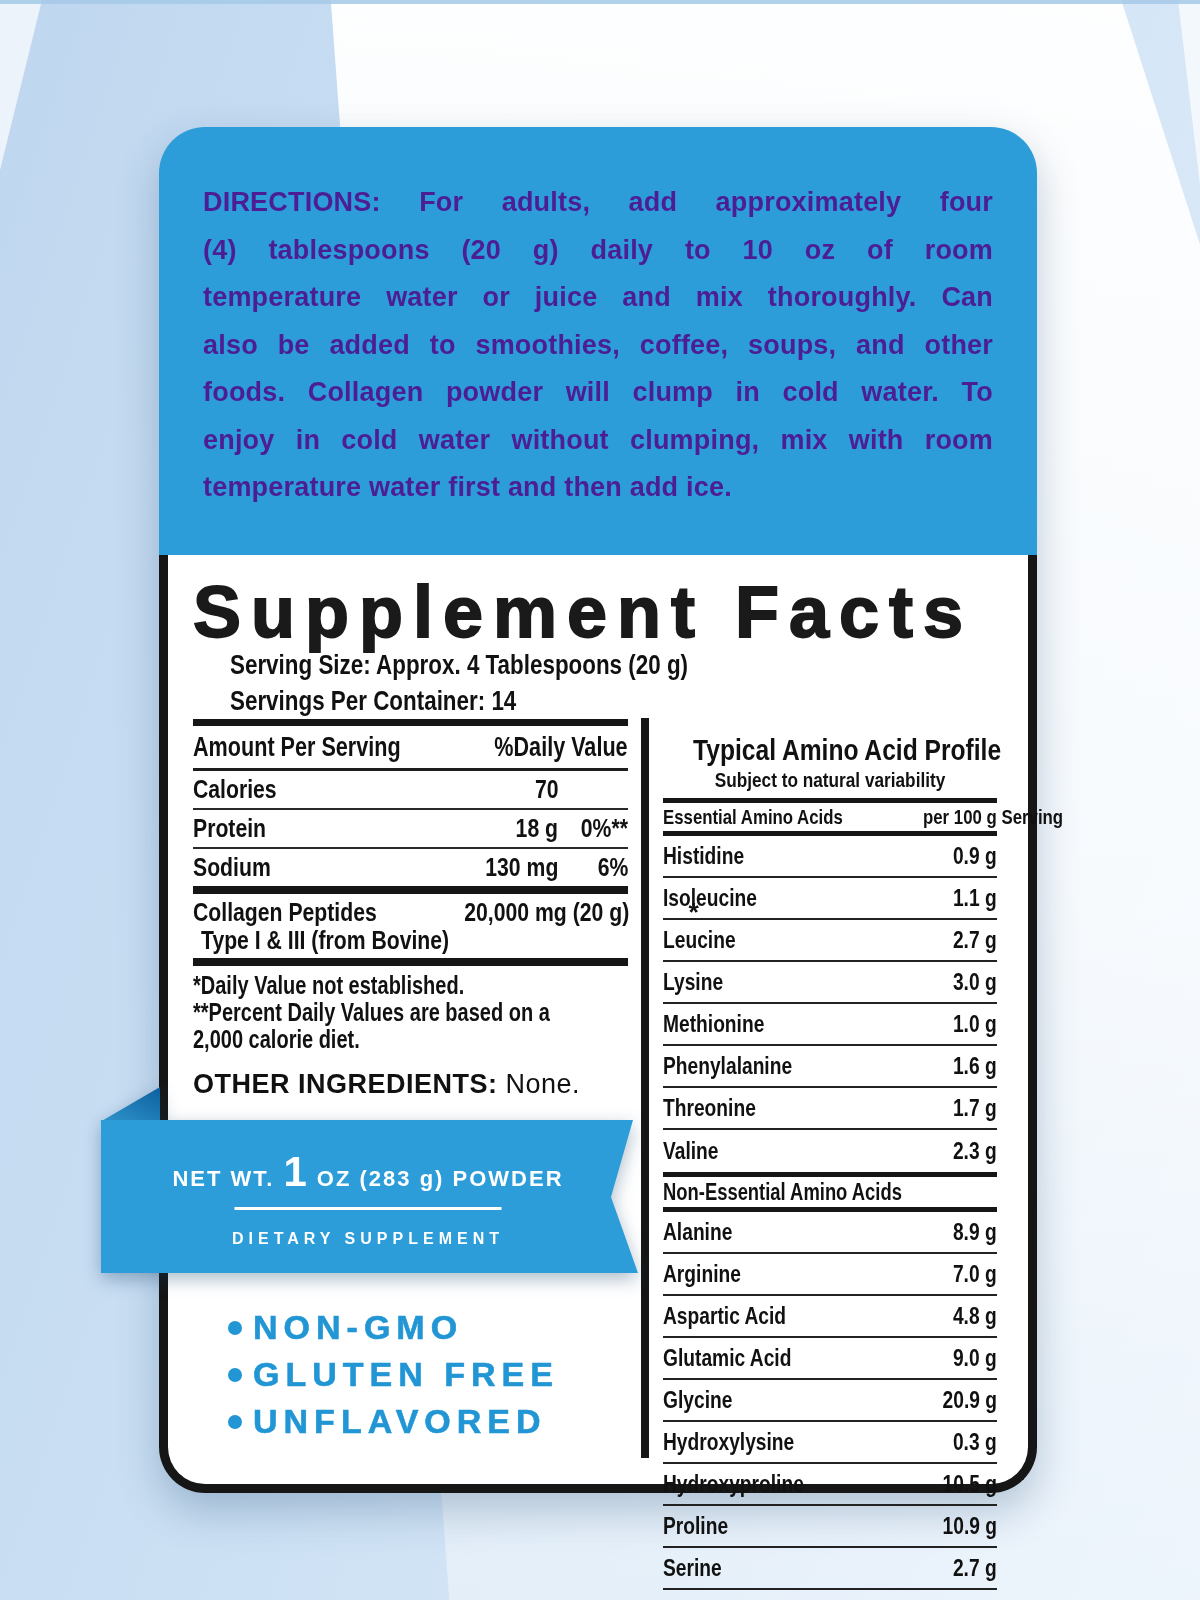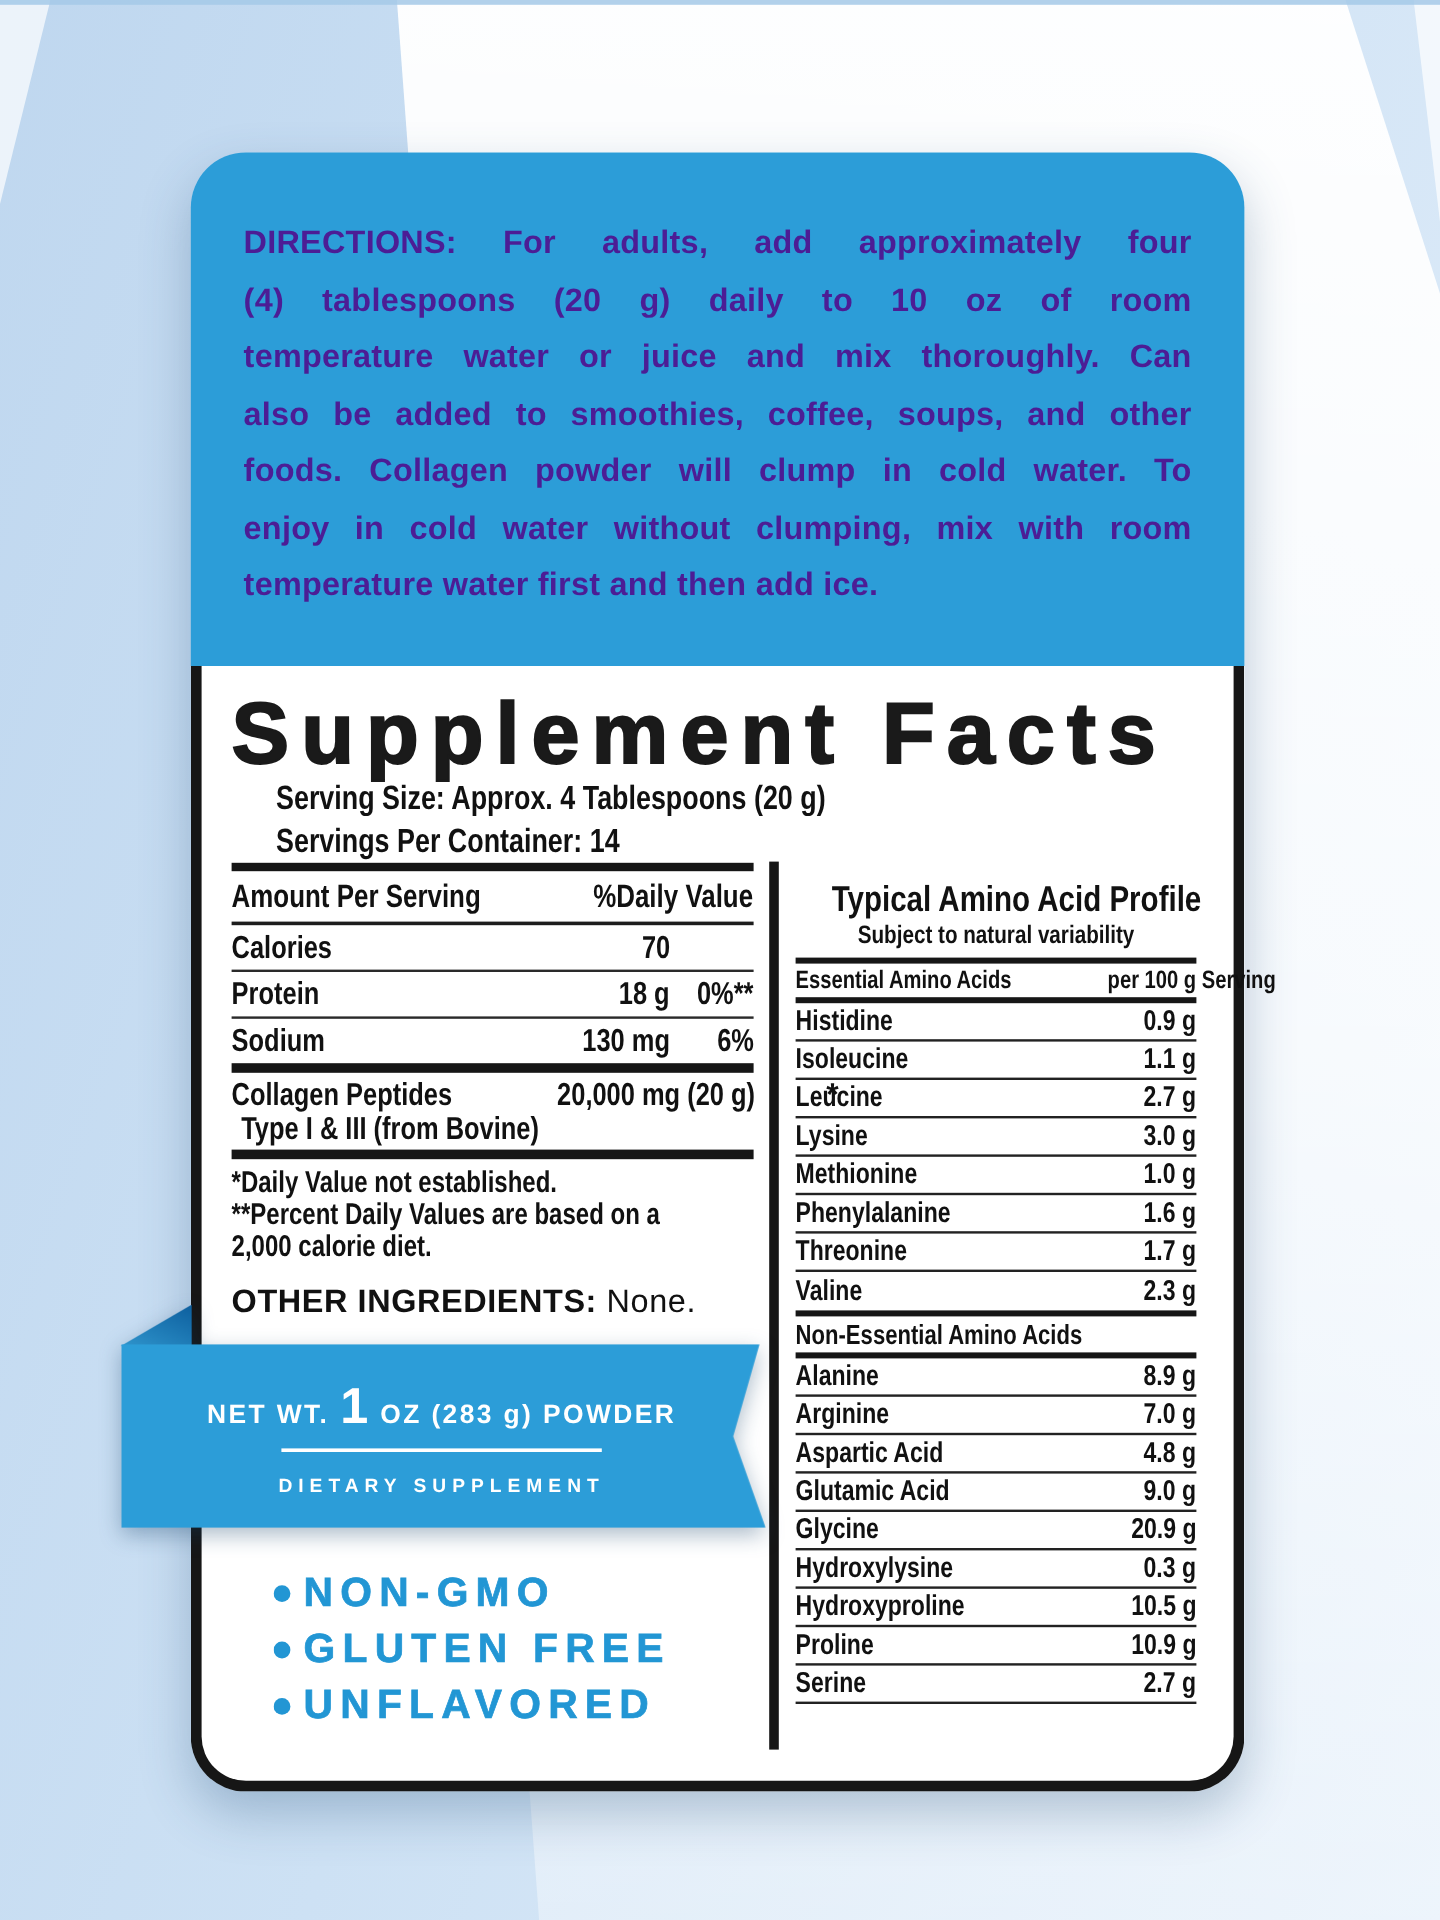--- a/index.html
+++ b/index.html
@@ -87,21 +87,21 @@
   
   .aminocol{left:504px;top:606px;width:334px;color:#111;}
   .a-title{font-size:30px;font-weight:700;text-align:center;height:34px;line-height:34px;white-space:nowrap;transform:scaleX(.82);transform-origin:50% 50%;}
   .a-sub{font-size:21px;font-weight:700;text-align:center;height:28px;line-height:26px;white-space:nowrap;transform:scaleX(.82);transform-origin:50% 50%;}
   .a-head{display:flex;justify-content:space-between;align-items:center;height:28px;}
   .a-head span{font-size:21px;font-weight:700;white-space:nowrap;}
   .a-head .al{transform:scaleX(.8);transform-origin:0 50%;}
   .a-head .ar{transform:scaleX(.8);transform-origin:100% 50%;}
   .a-ne-head{display:flex;align-items:center;height:30px;}
   .a-ne-head span{font-size:23px;font-weight:700;white-space:nowrap;transform:scaleX(.8);transform-origin:0 50%;}
-  .arow{display:flex;justify-content:space-between;align-items:center;height:32px;border-bottom:2px solid #222;gap:20px;}
+  .arow{display:flex;justify-content:space-between;align-items:center;height:42px;border-bottom:2px solid #222;gap:20px;}
   .arow.nb{border-bottom:none;}
   .arow .an,.arow .av{font-size:24px;font-weight:700;white-space:nowrap;}
   .arow .an{transform:scaleX(.8);transform-origin:0 50%;}
   .arow .av{transform:scaleX(.8);transform-origin:100% 50%;}
   
   .ribbon-wrap{position:absolute;left:0;top:0;filter:drop-shadow(0 6px 9px rgba(15,60,100,.35));}
   .ribbon-fold{
     position:absolute;left:100px;top:1087px;width:60px;height:35px;
     background:linear-gradient(205deg,var(--fold-dark),#2f95cd);
     clip-path:polygon(100% 0,100% 100%,0 100%);

